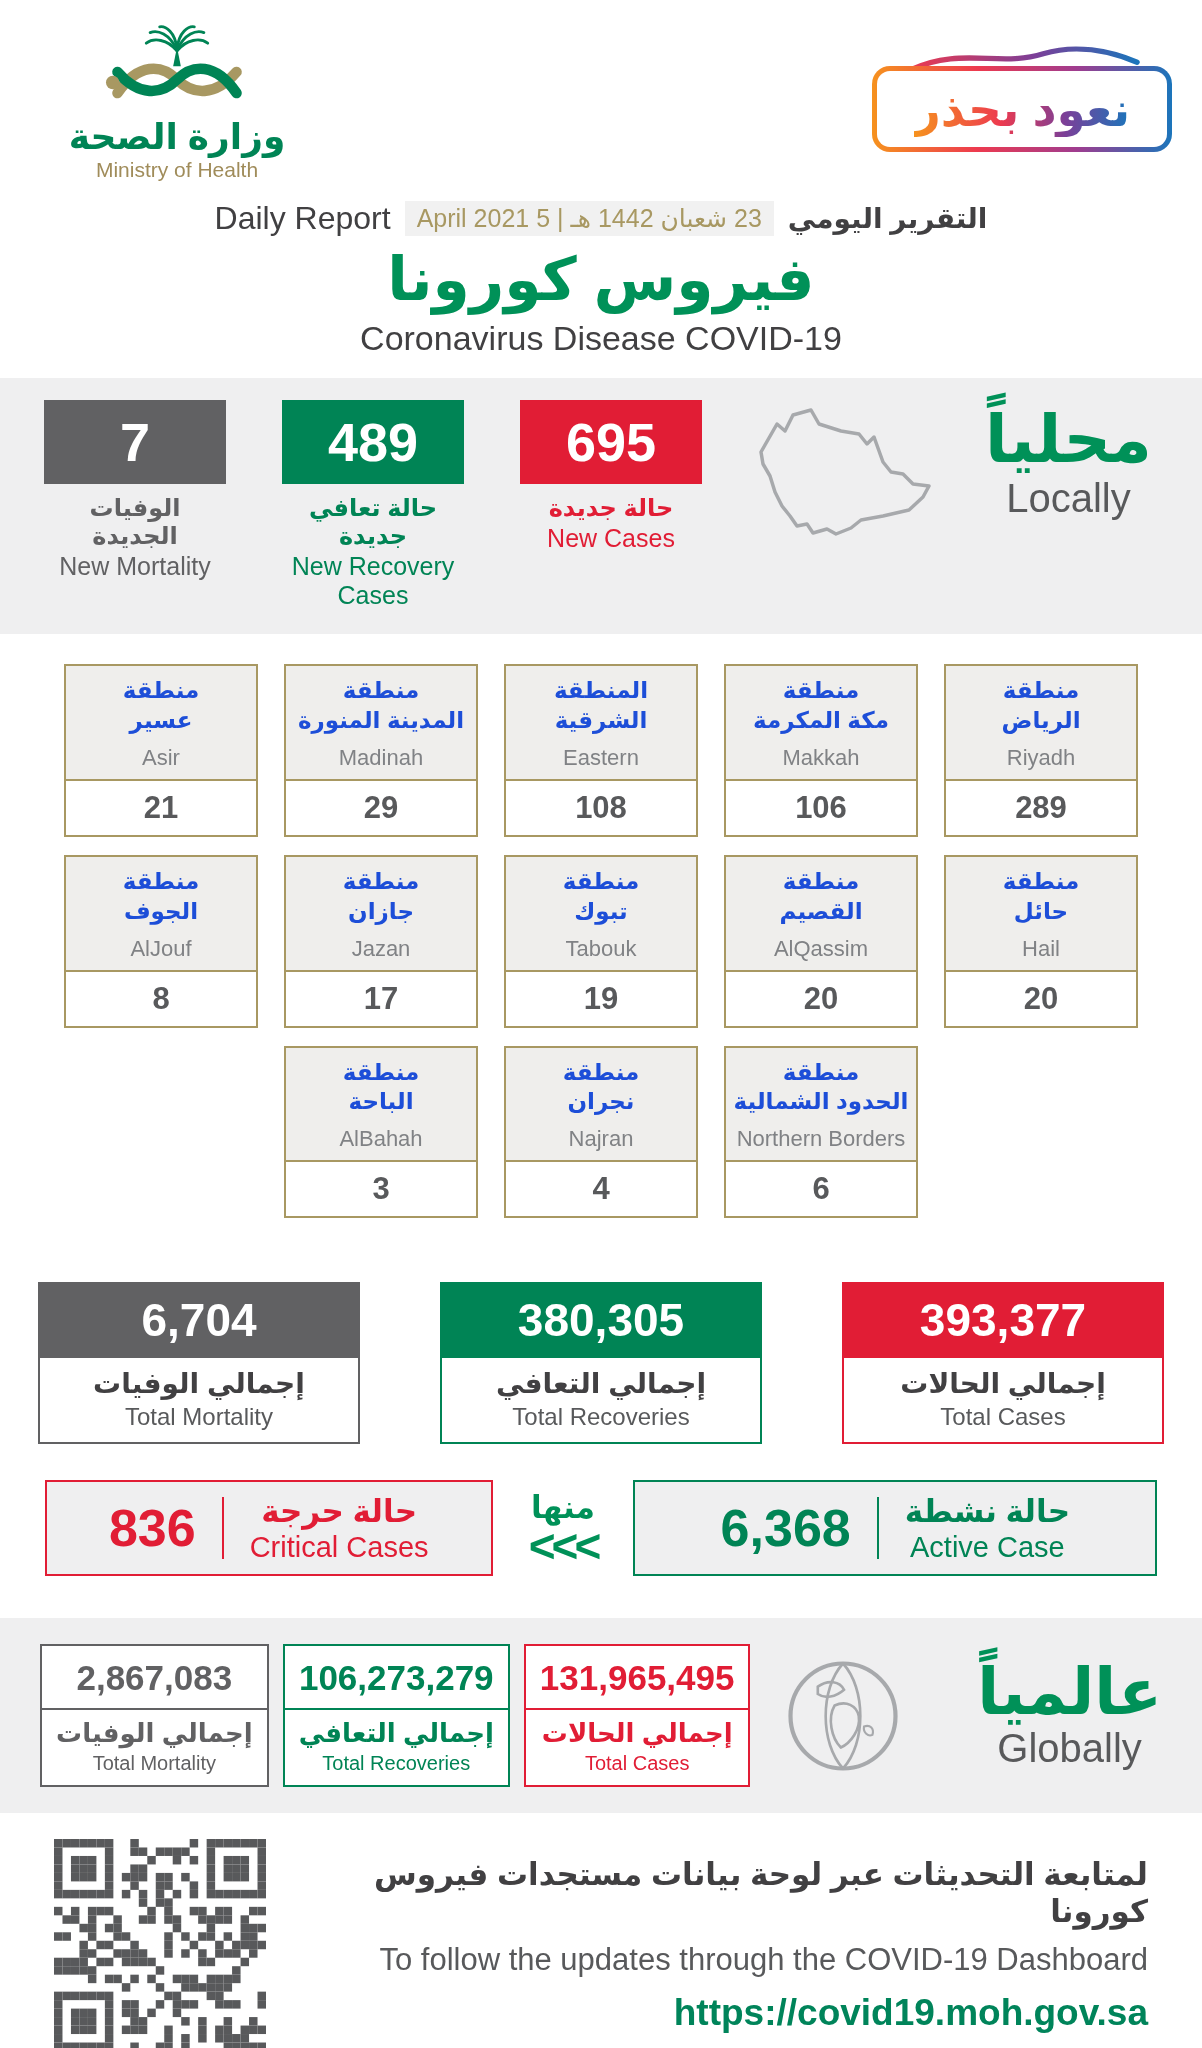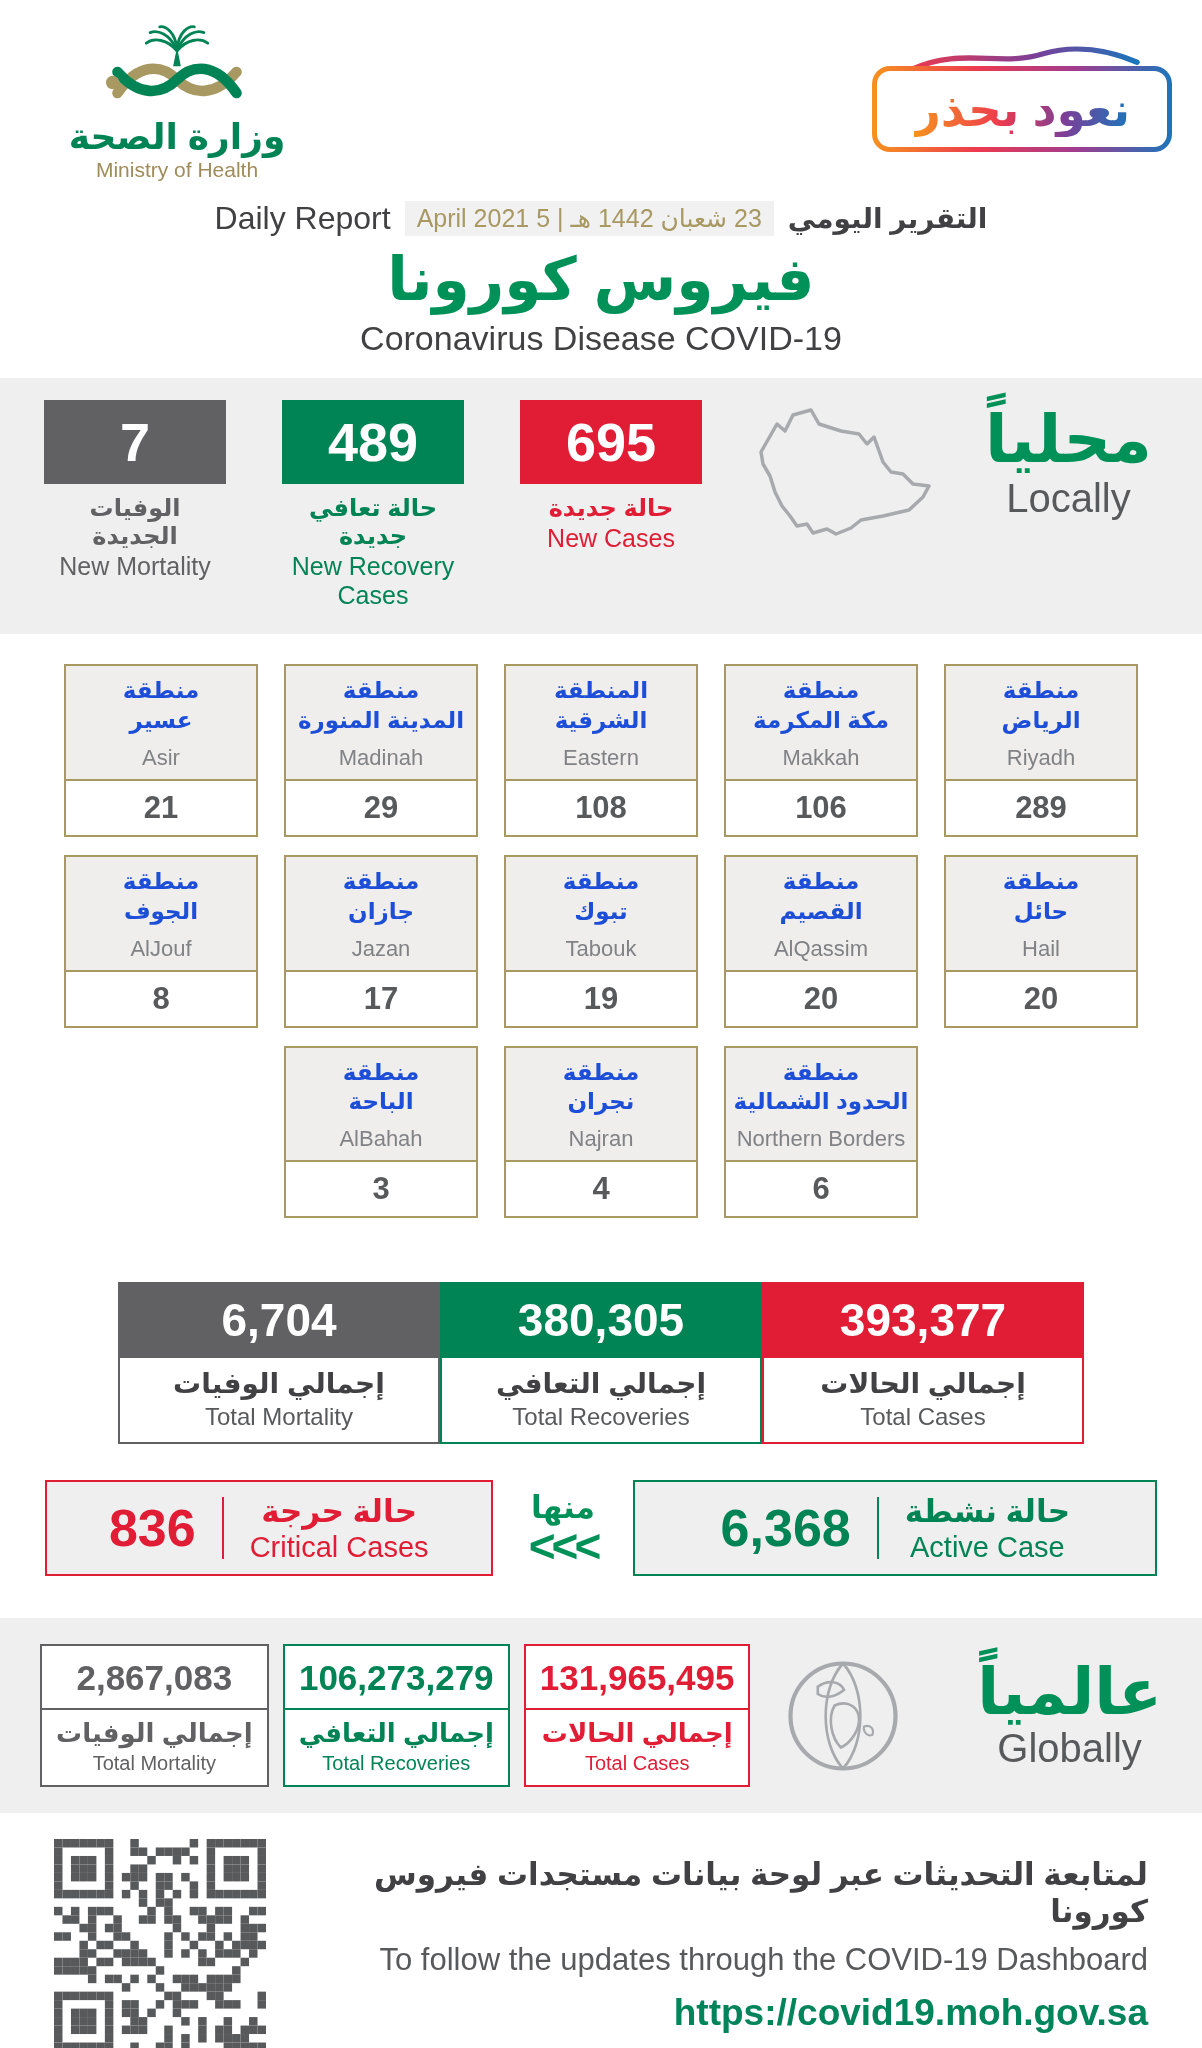--- a/index.html
+++ b/index.html
@@ -42,21 +42,21 @@
   .locally-en{font-size:40px;color:#58595b;margin-top:4px;}
   
   .regions{padding:30px 40px 4px;}
   .region-row{display:flex;justify-content:center;gap:26px;margin-bottom:18px;}
   .region-card{width:194px;border:2px solid #a89862;background:#fff;box-sizing:border-box;}
   .rc-head{background:#efeeec;text-align:center;padding:10px 4px 8px;min-height:100px;box-sizing:border-box;}
   .rc-ar{color:#1d4ed8;font-weight:bold;font-size:23px;line-height:1.3;}
   .rc-en{color:#808285;font-size:22px;margin-top:9px;}
   .rc-val{border-top:2px solid #a89862;text-align:center;font-size:31px;font-weight:bold;color:#58595b;padding:9px 0;}
   
-  .totals{display:flex;justify-content:center;margin-top:42px;}
+  .totals{display:flex;justify-content:center;gap:80px;margin-top:42px;}
   .total-box{width:322px;text-align:center;}
   .total-head{color:#fff;font-size:46px;font-weight:bold;padding:11px 0;}
   .total-body{border:2px solid;border-top:none;background:#fff;padding:9px 0 11px;}
   .total-ar{font-size:28px;font-weight:bold;color:#414042;}
   .total-en{font-size:24px;color:#58595b;margin-top:3px;}
   
   .breakdown{display:flex;justify-content:center;align-items:center;gap:36px;margin-top:36px;}
   .bd-box{background:#efeff0;height:96px;display:flex;align-items:center;justify-content:center;gap:26px;box-sizing:border-box;}
   .crit-box{border:2px solid #e11d35;width:448px;color:#e11d35;}
   .active-box{border:2px solid #008455;width:524px;color:#008455;}

